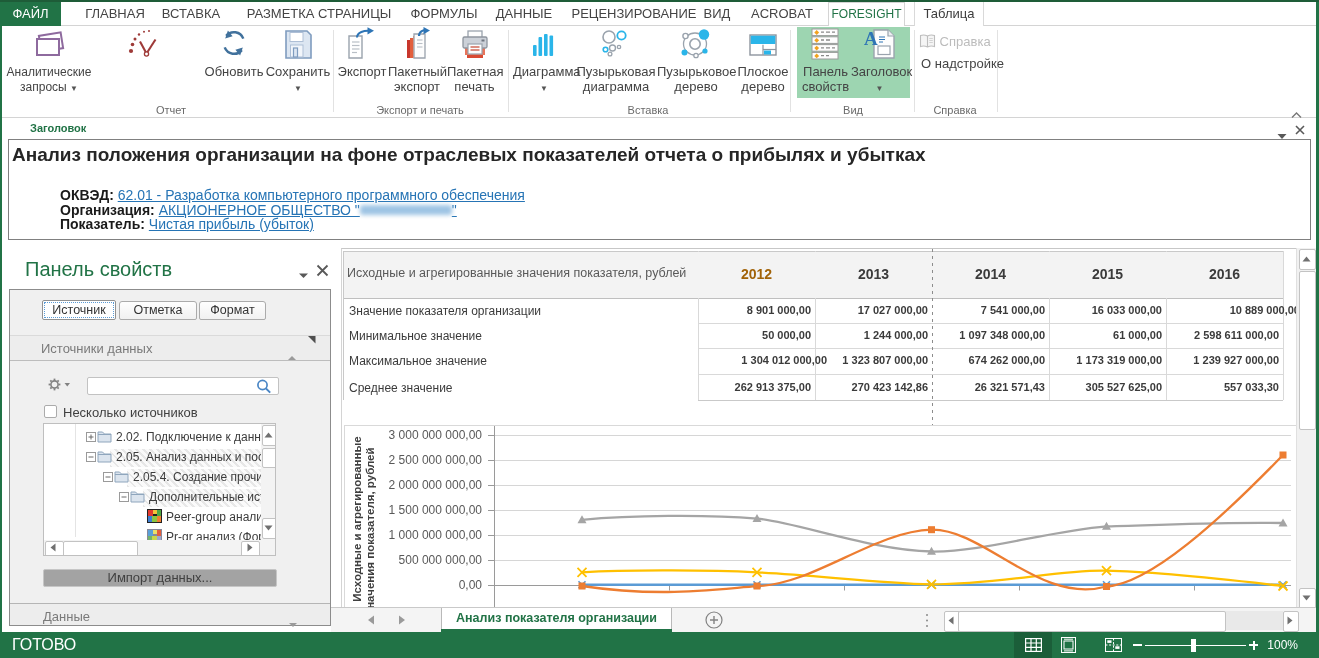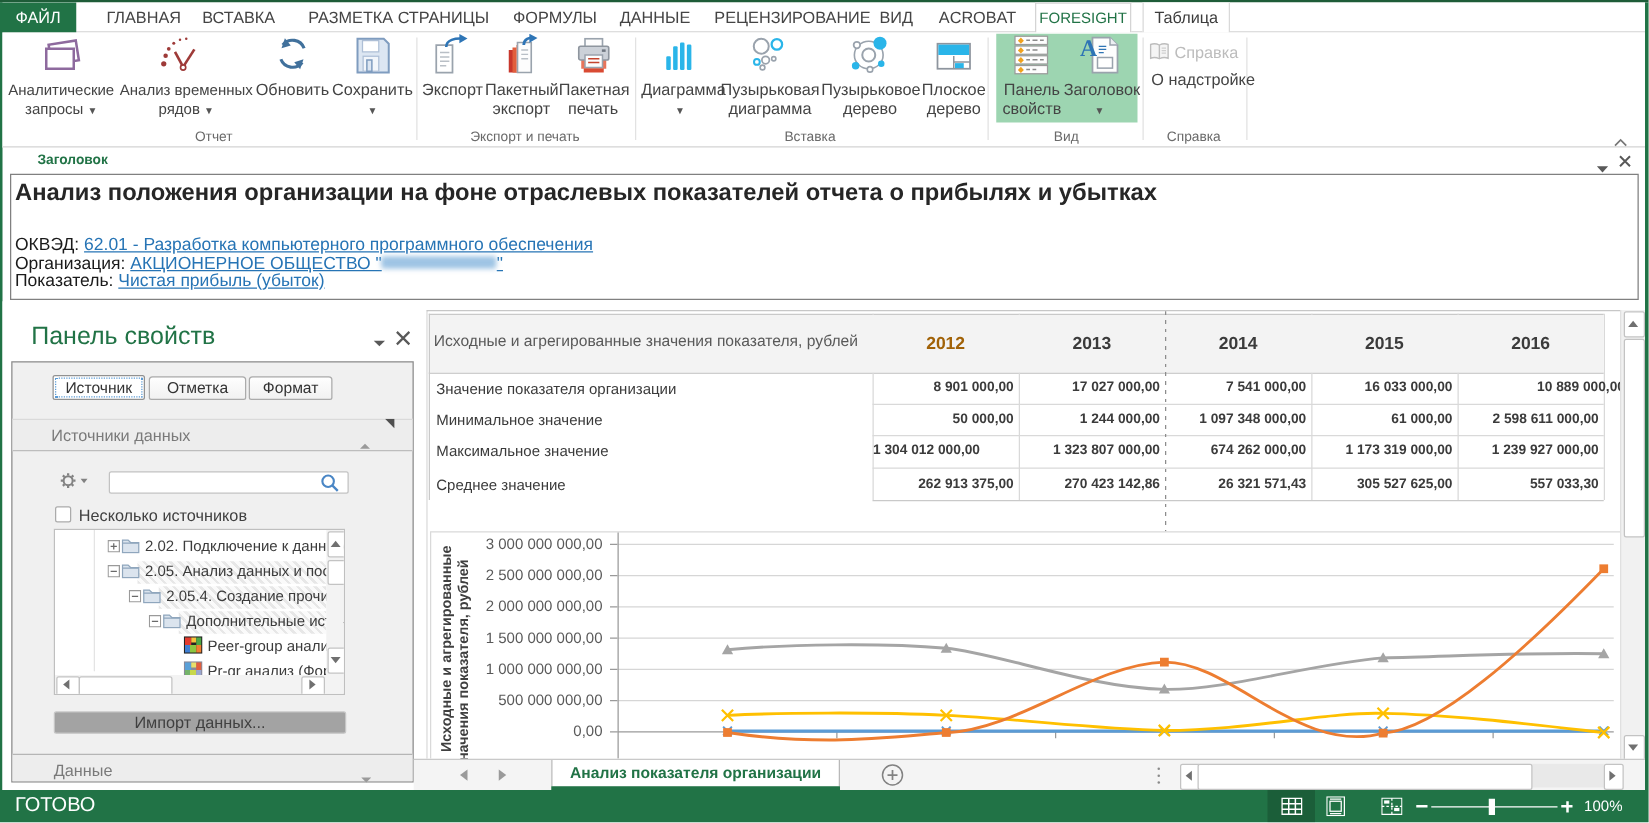--- a/index.html
+++ b/index.html
@@ -4,21 +4,21 @@
 html,body{margin:0;padding:0;}
 body{width:1319px;height:658px;position:relative;overflow:hidden;background:#fff;
 font-family:"Liberation Sans",sans-serif;-webkit-font-smoothing:antialiased;}
 .abs{position:absolute;}
 .tab{position:absolute;top:2px;height:23px;line-height:23px;font-size:13px;color:#444;text-align:center;white-space:nowrap;}
 .seph{position:absolute;top:30px;height:82px;width:1px;background:#e2e2e2;}
 .rbtn{position:absolute;top:27px;text-align:center;font-size:13px;color:#444;}
 .rbtn .lbl{line-height:14.5px;}
 .grplbl{position:absolute;top:103px;height:14px;line-height:14px;font-size:11px;color:#6a6a6a;text-align:center;}
 .hl{color:#2674b5;text-decoration:underline;margin-top:24px;}
-.bld{font-weight:normal;}
+.bld{font-weight:bold;margin-left:48px;}
 .trirow{position:absolute;height:19px;line-height:19px;font-size:12px;color:#3c3c3c;white-space:nowrap;}
 .hatch{position:absolute;height:18px;background:repeating-linear-gradient(45deg,#e7e7e7 0 2px,#fafafa 2px 5px);}
 .sbox{position:absolute;background:#fff;border:1px solid #c3c3c3;border-radius:2px;}
 .num{position:absolute;font-size:11px;font-weight:bold;color:#3b3b3b;text-align:right;white-space:nowrap;}
 .rowlbl{position:absolute;font-size:12px;color:#3b3b3b;white-space:nowrap;}
 .vline{position:absolute;width:1px;background:#d9d9d9;}
 .hline{position:absolute;height:1px;background:#d9d9d9;}
 </style></head>
 <body>
 
@@ -70,21 +70,20 @@
         <circle cx="16" cy="7.5" r="1.2"></circle>
         <circle cx="21" cy="4.8" r="1"></circle>
         <circle cx="26" cy="4" r="1"></circle>
       </g>
       <g stroke="#9e3a38" stroke-width="2.1" fill="none">
         <path d="M17,14.5 L23.5,26.5"></path>
         <path d="M23.5,26.5 L32.5,12.5"></path>
       </g>
       <circle cx="23.5" cy="27" r="2.1" fill="#fff" stroke="#9e3a38" stroke-width="1.3"></circle>
     </svg>
-<div class="lbl" style="font-size:12px;">Анализ временных<br>рядов <span style="font-size:8px;color:#555;">▼</span></div>
   </div>
 <div class="rbtn" style="left:201px;width:66px;">
 <svg width="40" height="38" style="display:block;margin:0 auto;">
       <g fill="none" stroke="#41719c" stroke-width="2.5">
         <path d="M29.3,11.6 A 10,10 0 0 0 12.2,8.9"></path>
         <path d="M10.7,20.4 A 10,10 0 0 0 27.8,23.1"></path>
       </g>
       <path d="M13.9,3.6 L11.2,11.6 L18.6,9.3 Z" fill="#41719c"></path>
       <path d="M26.1,28.4 L28.8,20.4 L21.4,22.7 Z" fill="#41719c"></path>
     </svg>
@@ -296,21 +295,21 @@
 <div class="num" style="left:698px;top:304px;width:113px;">8 901 000,00</div>
 <div class="num" style="left:815px;top:304px;width:113px;">17 027 000,00</div>
 <div class="num" style="left:932px;top:304px;width:113px;">7 541 000,00</div>
 <div class="num" style="left:1049px;top:304px;width:113px;">16 033 000,00</div>
 <div class="num" style="left:1166px;top:304px;width:113px;margin-left:21px;">10 889 000,00</div>
 <div class="num" style="left:698px;top:329px;width:113px;">50 000,00</div>
 <div class="num" style="left:815px;top:329px;width:113px;">1 244 000,00</div>
 <div class="num" style="left:932px;top:329px;width:113px;">1 097 348 000,00</div>
 <div class="num" style="left:1049px;top:329px;width:113px;">61 000,00</div>
 <div class="num" style="left:1166px;top:329px;width:113px;">2 598 611 000,00</div>
-<div class="num" style="left:667px;top:354px;width:117px;">1 304 012 000,00</div>
+<div class="num" style="left:710px;top:354px;width:117px;">1 304 012 000,00</div>
 <div class="num" style="left:815px;top:354px;width:113px;">1 323 807 000,00</div>
 <div class="num" style="left:932px;top:354px;width:113px;">674 262 000,00</div>
 <div class="num" style="left:1049px;top:354px;width:113px;">1 173 319 000,00</div>
 <div class="num" style="left:1166px;top:354px;width:113px;">1 239 927 000,00</div>
 <div class="num" style="left:698px;top:381px;width:113px;">262 913 375,00</div>
 <div class="num" style="left:815px;top:381px;width:113px;">270 423 142,86</div>
 <div class="num" style="left:932px;top:381px;width:113px;">26 321 571,43</div>
 <div class="num" style="left:1049px;top:381px;width:113px;">305 527 625,00</div>
 <div class="num" style="left:1166px;top:381px;width:113px;">557 033,30</div>
 

